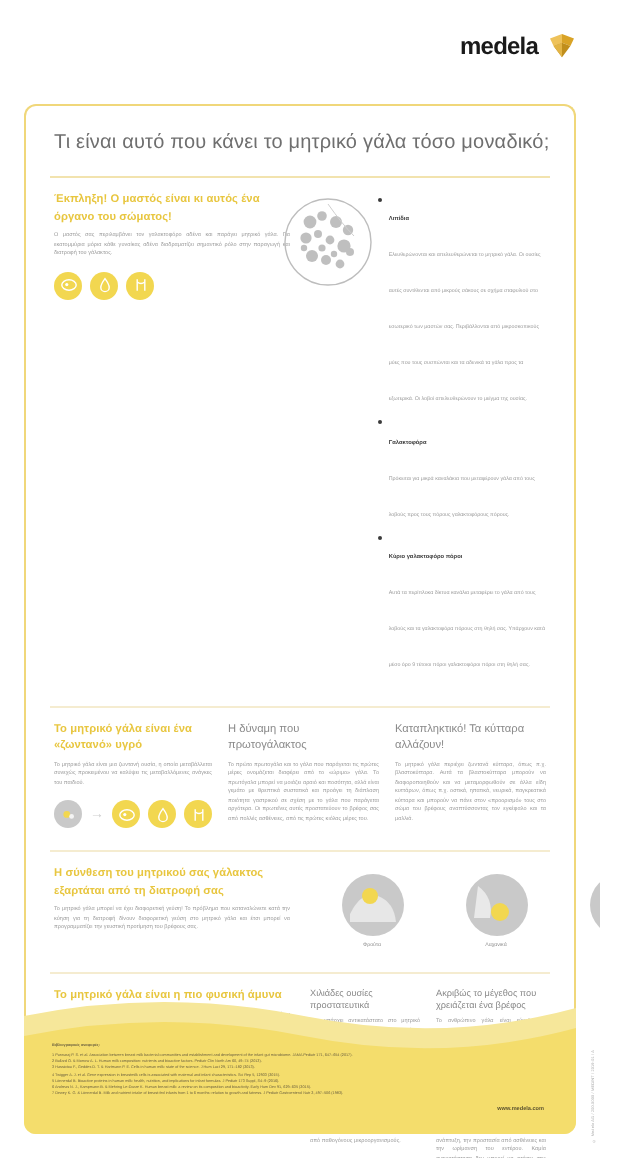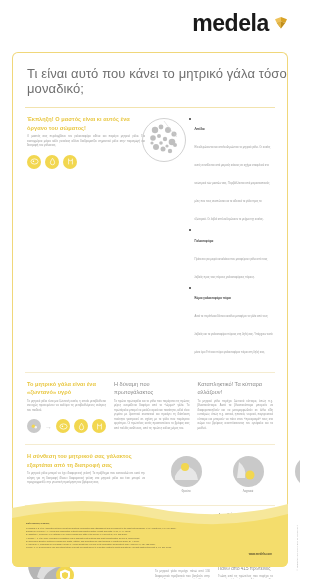--- a/index.html
+++ b/index.html
@@ -7,31 +7,31 @@
     width: 300px; height: 579px;
     background: #ffffff;
     font-family: "Liberation Sans", sans-serif;
     overflow: hidden;
   }
   .page { position: relative; width: 300px; height: 579px; background: #fff; }
 
   
   .header { height: 46px; display: flex; align-items: center; justify-content: flex-end; padding-right: 12px; }
   .logo-wrap { display: flex; align-items: center; gap: 5px; }
-  .logo-text { font-size: 23px; font-weight: 700; letter-spacing: -0.4px; color: #1a1a1a; }
+  .logo-text { font-size: 12px; font-weight: 700; letter-spacing: -0.4px; color: #1a1a1a; }
   .logo-mark { width: 14px; height: 14px; }
 
   
   .card {
     position: absolute; left: 12px; top: 52px; width: 276px; height: 465px;
     border: 1px solid #f0d77a; border-bottom: none; border-radius: 6px 6px 0 0;
     background: #fff;
   }
   .card-title {
-    font-size: 13px; color: #6f6f6f; letter-spacing: 0.1px;
+    font-size: 10px; color: #6f6f6f; letter-spacing: 0.1px;
     padding: 13px 0 0 14px; font-weight: 400;
   }
   .rule { height: 1px; background: #f2e3ae; margin: 11px 12px 0 12px; }
   .rule.soft { background: #f5ecd0; }
 
   
   .h-yellow {
     color: #e8c63f; font-weight: 700; font-size: 5.6px; line-height: 1.55;
     letter-spacing: 0.05px;
   }

